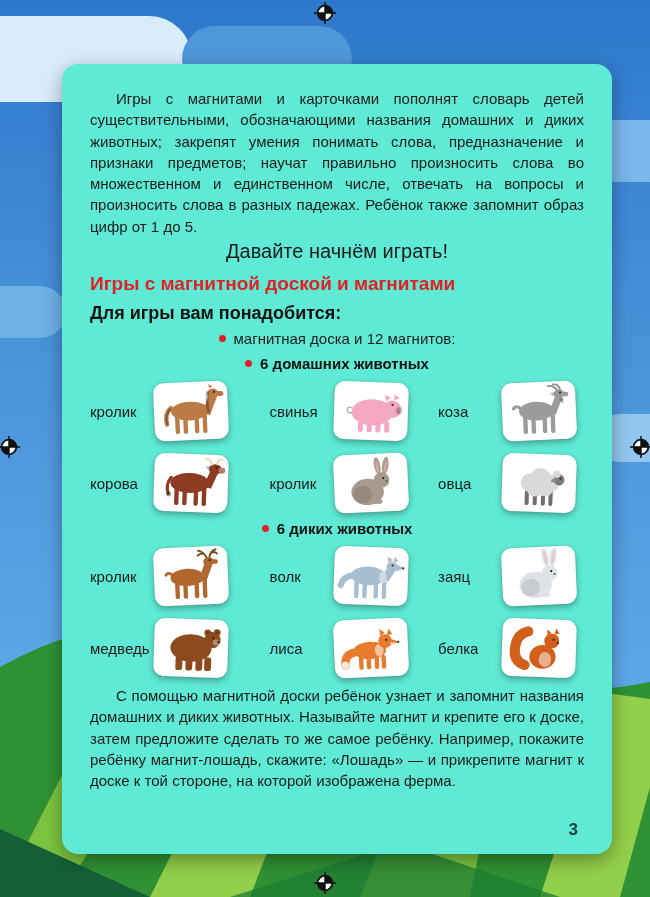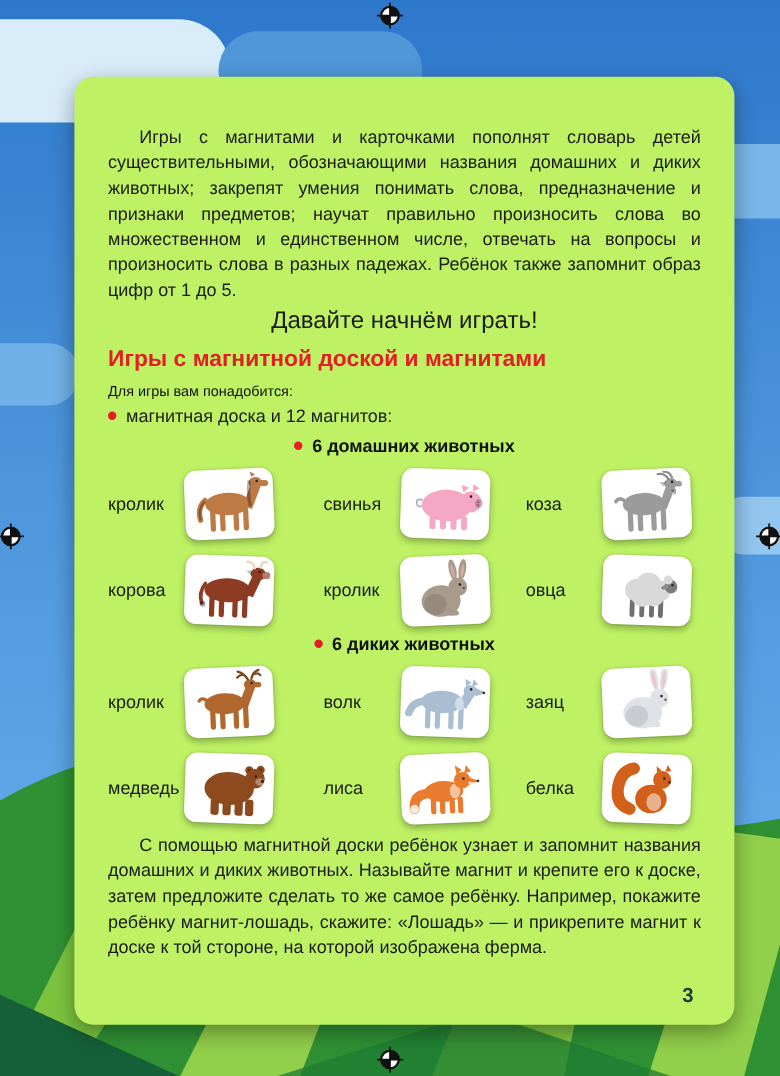--- a/index.html
+++ b/index.html
@@ -16,28 +16,28 @@
   .cloud-d{left:-52px;top:286px;width:118px;height:52px;background:#6fb0e6}
   .cloud-e{left:596px;top:414px;width:110px;height:48px;background:#93c6ef}
   .hills{position:absolute;left:0;bottom:0;width:650px;height:360px;z-index:1}
   .regmark{position:absolute;z-index:4;width:22px;height:22px}
   .regmark-top{left:50%;top:2px;transform:translateX(-50%)}
   .regmark-bottom{left:50%;bottom:3px;transform:translateX(-50%)}
   .regmark-left{left:-2px;top:436px}
   .regmark-right{right:-2px;top:436px}
   .card{
     position:absolute;left:62px;top:64px;width:550px;height:790px;z-index:2;
-    background:#bef264;border-radius:16px;box-shadow:0 6px 18px rgba(0,0,0,.35);
-    padding:40px 28px 20px;
+    background:#5eead4;border-radius:16px;box-shadow:0 6px 18px rgba(0,0,0,.35);
+    padding:24px 28px 20px;
   }
   .intro,.outro{font-size:15px;line-height:1.42;text-align:justify;color:#1c1c1c;text-indent:26px}
   .lets-play{font-size:20px;text-align:center;margin-top:3px;color:#1c1c1c}
   .heading{color:var(--red,#e31e24);font-size:19px;font-weight:bold;text-align:left;margin:10px 0 8px}
-  .needs{font-size:12px;font-weight:normal;color:#111;margin-bottom:6px}
-  .bullet-line{text-align:left;font-size:15px;color:#1c1c1c;margin-bottom:8px}
+  .needs{font-size:18px;font-weight:bold;color:#111;margin-bottom:6px}
+  .bullet-line{text-align:center;font-size:15px;color:#1c1c1c;margin-bottom:8px}
   .dot{display:inline-block;width:7px;height:7px;border-radius:50%;background:var(--red,#e31e24);margin-right:8px;vertical-align:2px}
   .group-title{text-align:center;font-weight:bold;font-size:15px;color:#111;margin:6px 0 10px}
   .animal-grid{display:grid;grid-template-columns:1.12fr 1.05fr .92fr;row-gap:14px;column-gap:2px;margin-bottom:8px}
   .cell{display:flex;align-items:center}
   .alabel{width:64px;flex:none;font-size:15px;color:#1b1b1b}
   .magnet{
     width:74px;height:58px;background:#fff;border-radius:10px;flex:none;display:block;padding:2px;
     box-shadow:0 3px 6px rgba(0,0,0,.3),0 0 0 1px rgba(0,0,0,.05);
   }
   .magnet svg{width:100%;height:100%;display:block}

